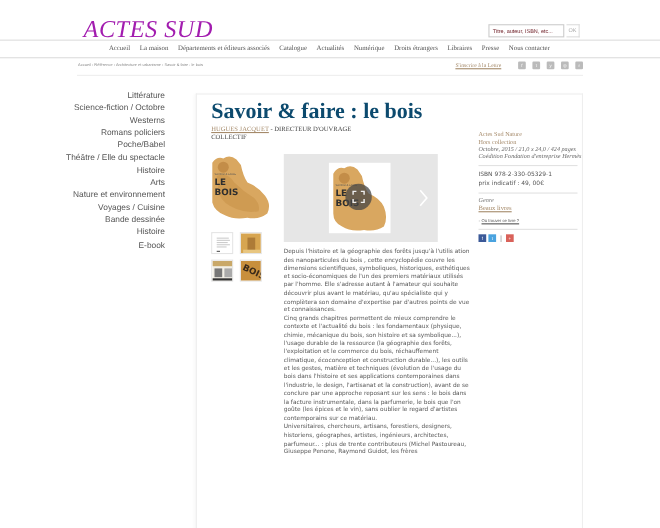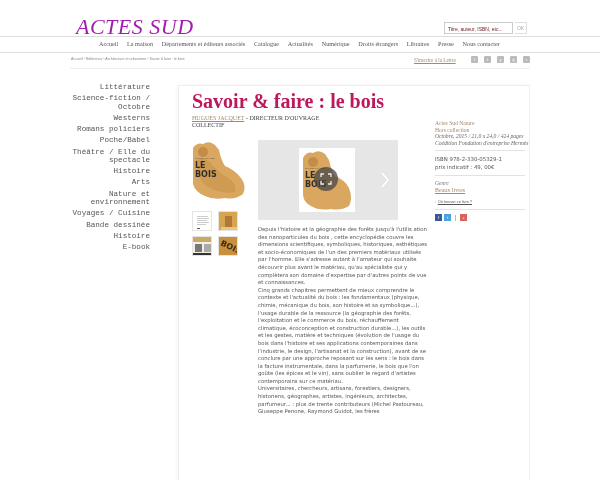--- a/index.html
+++ b/index.html
@@ -23,28 +23,28 @@
     font-family: "Liberation Sans", sans-serif; }
   .subscribe { position: absolute; left: 414px; top: 57px; font-family: "Liberation Serif", serif;
     font-size: 5.2px; color: #a58a6a; text-decoration: underline; }
   .social-top { position: absolute; left: 471px; top: 56px; display: flex; gap: 6px; }
   .sq { width: 7px; height: 7px; background: #bbb; border-radius: 1px; font-size: 4px; color: #fff;
     text-align: center; line-height: 7px; font-family: "Liberation Sans", sans-serif; }
 
   .hrule { position: absolute; left: 70px; top: 68px; width: 460px; height: 1px; background: #eee; }
 
   .sidebar { position: absolute; left: 60px; top: 83px; width: 90px; text-align: right; }
-  .sidebar li { list-style: none; font-family: Liberation Mono, monospace; font-size: 7.6px;
+  .sidebar li { list-style: none; font-family: Liberation Sans, sans-serif; font-size: 7.6px;
     color: #555; line-height: 8.2px; margin-bottom: 3.1px; }
 
   .panel { position: absolute; left: 178px; top: 85px; width: 352px; height: 400px;
     border: 1px solid #eee; border-bottom: none; box-shadow: -2px 0 3px rgba(0,0,0,0.03); }
 
   .title { position: absolute; left: 192px; top: 90px; font-family: "Liberation Serif", serif;
-    font-size: 20px; color: #be185d; text-align: center; }
+    font-size: 20px; color: #0c4a6e; text-align: center; }
   .author-line { position: absolute; left: 192px; top: 115px; font-family: "Liberation Serif", serif;
     font-size: 6px; color: #444; width: 150px; line-height: 7px; }
   .author-line a { color: #a58a6a; text-decoration: underline; }
 
   .cover-main { position: absolute; left: 191px; top: 140px; width: 56px; height: 60px; }
   .thumbs { position: absolute; left: 192px; top: 211px; display: grid; grid-template-columns: 20px 20px;
     gap: 5px 6px; }
   .thumb { width: 20px; height: 20px; border: 1px solid #e4e4e4; overflow: hidden; position: relative; }
 
   .viewer { position: absolute; left: 258px; top: 140px; width: 140px; height: 80px; background: #e6e6e6; }

